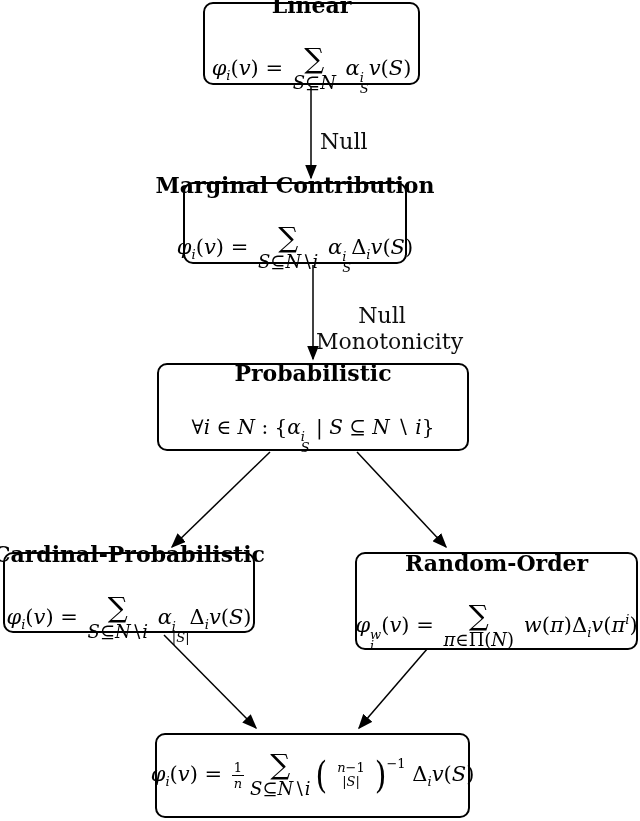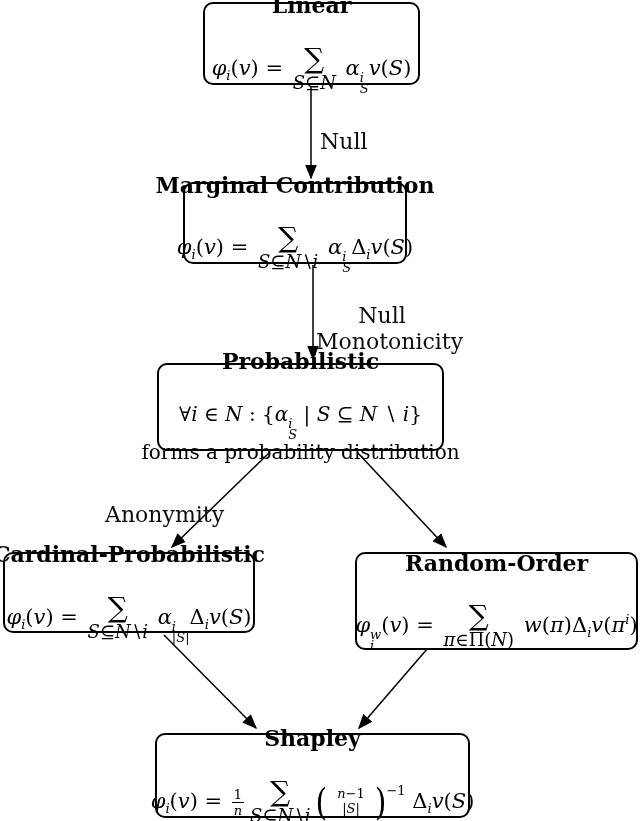--- a/index.html
+++ b/index.html
@@ -88,26 +88,26 @@
     <div class="node-title">Marginal Contribution</div>
     <div class="node-formula"><i>φ</i><sub><i>i</i></sub>(<i>v</i>) = <span class="sum">
           <span class="sigma">∑</span>
           <span class="limits"><i>S</i>⊆<i>N</i>∖<i>i</i></span>
         </span> <i>α</i><span class="ss">
           <span><i>i</i></span>
           <span><i>S</i></span>
         </span>Δ<sub><i>i</i></sub><i>v</i>(<i>S</i>)</div>
   </div>
 
-  <div class="node" style="left:157px; top:363px; width:287px; height:88px;">
+  <div class="node" style="left:157px; top:363px; width:312px; height:88px;">
     <div class="node-title">Probabilistic</div>
     <div class="node-formula small">∀<i>i</i> ∈ <i>N</i> : {<i>α</i><span class="ss">
           <span><i>i</i></span>
           <span><i>S</i></span>
-        </span> | <i>S</i> ⊆ <i>N</i> ∖ <i>i</i>}<br><span class="roman">forms a probability distribution</span></div>
+        </span> | <i>S</i> ⊆ <i>N</i> ∖ <i>i</i>}<br></div>
   </div>
 
   <div class="node" style="left:3px; top:552px; width:252px; height:81px;">
     <div class="node-title">Cardinal-Probabilistic</div>
     <div class="node-formula"><i>φ</i><sub><i>i</i></sub>(<i>v</i>) = <span class="sum">
           <span class="sigma">∑</span>
           <span class="limits"><i>S</i>⊆<i>N</i>∖<i>i</i></span>
         </span> <i>α</i><span class="ss">
           <span><i>i</i></span>
           <span>|<i>S</i>|</span>
@@ -119,21 +119,20 @@
     <div class="node-formula"><i>φ</i><span class="ss">
           <span><i>w</i></span>
           <span><i>i</i></span>
         </span>(<i>v</i>) = <span class="sum">
           <span class="sigma">∑</span>
           <span class="limits"><i>π</i>∈Π(<i>N</i>)</span>
         </span> <i>w</i>(<i>π</i>)Δ<sub><i>i</i></sub><i>v</i>(<i>π</i><sup><i>i</i></sup>)</div>
   </div>
 
   <div class="node" style="left:155px; top:733px; width:315px; height:85px;">
-    <div class="node-title">Shapley</div>
     <div class="node-formula"><i>φ</i><sub><i>i</i></sub>(<i>v</i>) = <span class="frac">
           <span class="num">1</span>
           <span class="den"><i>n</i></span>
         </span><span class="sum">
           <span class="sigma">∑</span>
           <span class="limits"><i>S</i>⊆<i>N</i>∖<i>i</i></span>
         </span><span class="binom">
           <span class="paren">(</span>
           <span class="bcol">
             <span><i>n</i>−1</span>
@@ -141,16 +140,15 @@
           </span>
           <span class="paren">)</span>
         </span><sup class="exp">−1</sup> Δ<sub><i>i</i></sub><i>v</i>(<i>S</i>)</div>
   </div>
 
   <div class="edge-label" style="left:320px; top:113px;">Null</div>
 
   <div class="edge-label" style="left:316px; top:287px; width:132px;">Null
 Monotonicity</div>
 
-  <div class="edge-label" style="left:105px; top:486px;">Anonymity</div>
 
 
 </div>
 
 </body></html>

